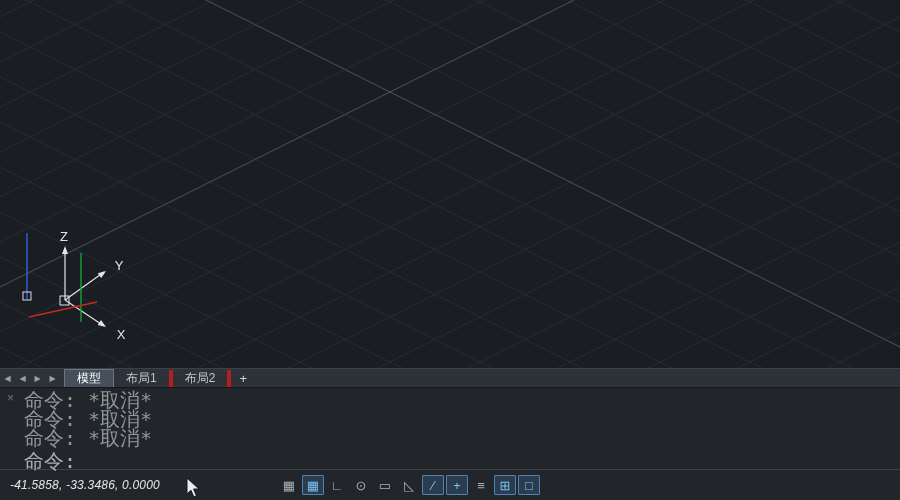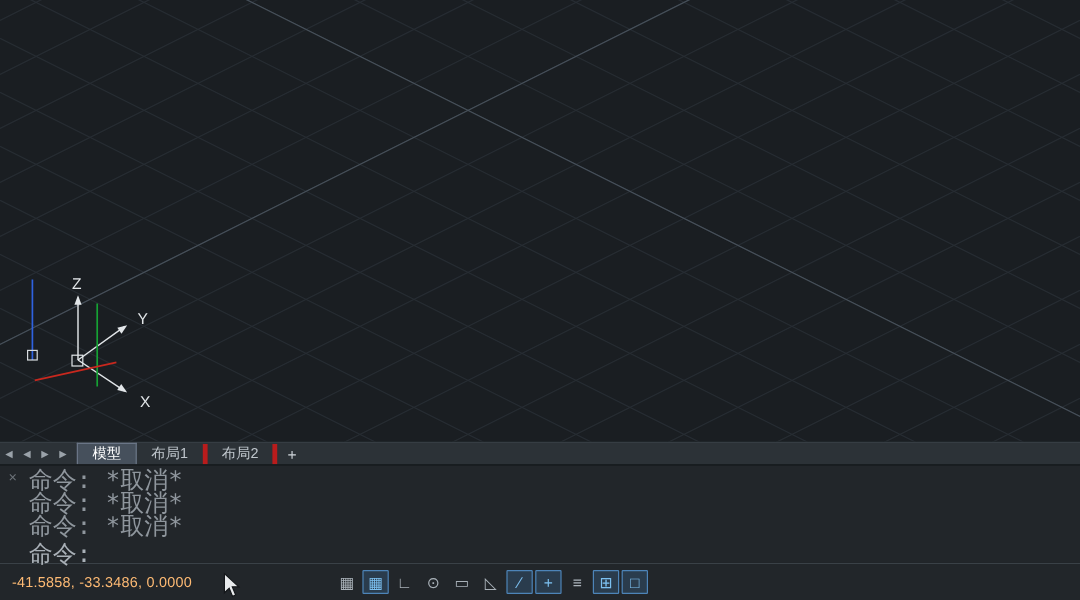--- a/index.html
+++ b/index.html
@@ -55,21 +55,21 @@
     font-family:"DejaVu Sans Mono", monospace; white-space:pre;
   }
   .cmd-prompt { color:#a9b0b7; margin-top:4px; }
 
   
   .status-bar {
     height:31px; flex:none; background:#22262a;
     border-top:1px solid #3a4147;
     display:flex; align-items:center; padding:0 10px;
   }
-  .coords { font-size:12px; color:#fdba74; width:268px; flex:none; letter-spacing:0.2px; }
+  .coords { font-size:12px; color:#e5e5e5; width:268px; flex:none; letter-spacing:0.2px;font-style:italic; }
   .status-icons { display:flex; align-items:center; gap:2px; }
   .status-icon {
     width:22px; height:20px; display:flex; align-items:center; justify-content:center;
     font-size:13px; line-height:1; color:#a9b1b8;
     border:1px solid transparent; border-radius:1px; cursor:pointer;
   }
   .status-icon.active {
     color:#7cc0f0; border-color:#4d84b8; background:#2a3c4d;
   }
 

